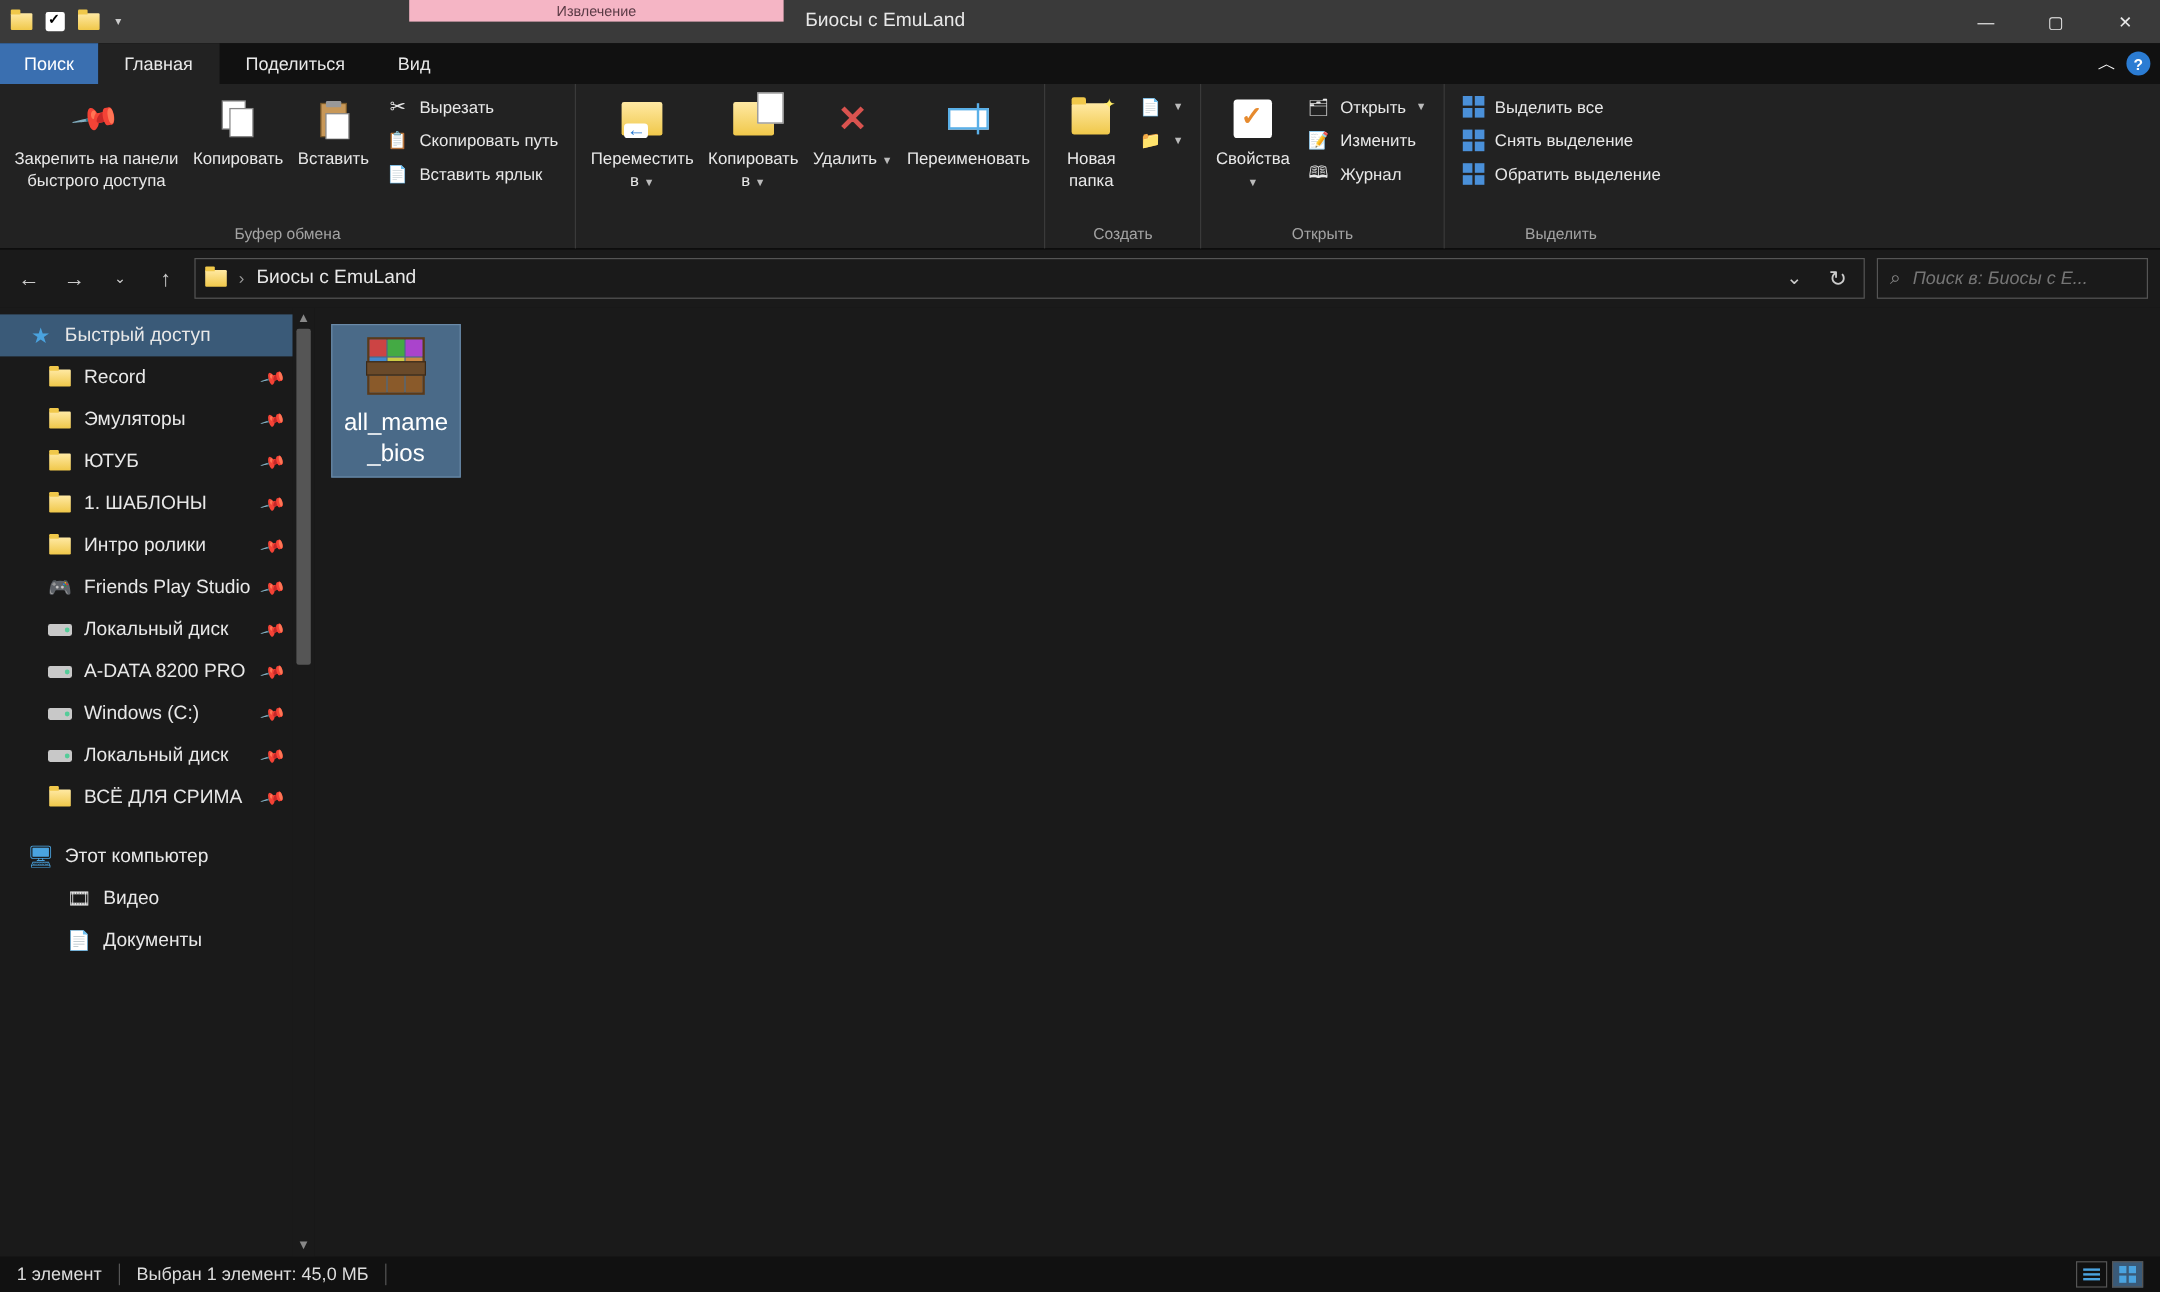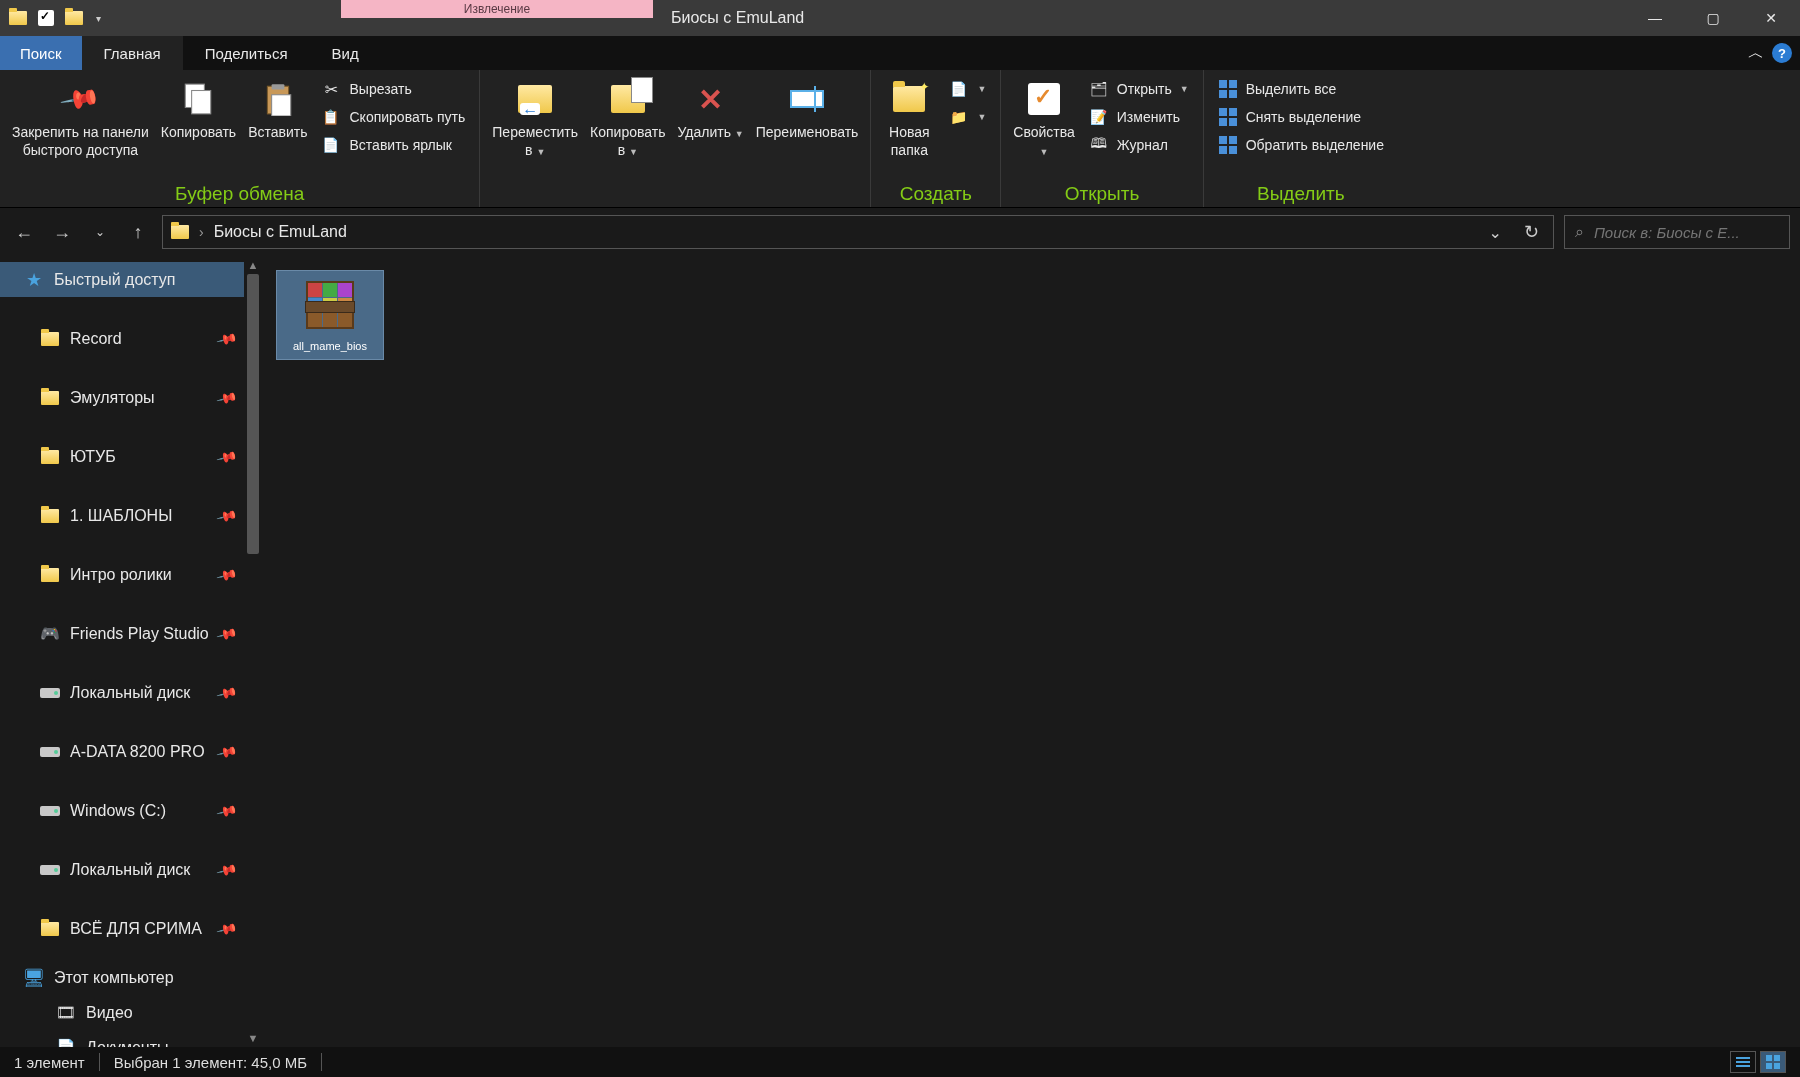--- a/index.html
+++ b/index.html
@@ -27,21 +27,21 @@
 .menu-tab.active { background:#222; }
 .context-menu-tab { background:#f5b5c5; color:#222; }
 .menubar-right { margin-left:auto; display:flex; align-items:center; padding-right:8px; gap:8px; }
 .collapse-caret { color:#fff; font-size:16px; }
 .help-badge { width:20px; height:20px; border-radius:50%; background:#2b7cd3; color:#fff; font-size:13px; font-weight:bold; display:flex; align-items:center; justify-content:center; }
 
 
 .ribbon { height:138px; background:#222; display:flex; border-bottom:1px solid #000; }
 .ribbon-group { border-right:1px solid #3a3a3a; display:flex; flex-direction:column; }
 .ribbon-group-body { flex:1; display:flex; align-items:flex-start; padding:4px 6px 0; }
-.ribbon-group-label { height:26px; color:#84cc16; font-size:19px; text-align:center; display:flex; align-items:center; justify-content:center; }
+.ribbon-group-label { height:26px; color:#a3a3a3; font-size:13px; text-align:center; display:flex; align-items:center; justify-content:center; }
 .rb-bigbtn { display:flex; flex-direction:column; align-items:center; justify-content:flex-start; padding:2px 6px; cursor:pointer; min-width:64px; }
 .rb-bigicon { width:38px; height:38px; margin:4px 0 6px; display:flex; align-items:center; justify-content:center; }
 .rb-biglabel { color:#e8e8e8; font-size:14px; text-align:center; line-height:1.25; white-space:pre-line; }
 .rb-smallbtn { display:flex; align-items:center; gap:8px; padding:3px 6px; cursor:pointer; color:#e8e8e8; font-size:14px; }
 .rb-smicon { width:20px; height:20px; display:flex; align-items:center; justify-content:center; }
 .rb-col { display:flex; flex-direction:column; gap:2px; padding:2px; }
 .dd-caret { font-size:9px; color:#bbb; }
 
 
 .pin-ico { color:#888; font-size:26px; transform:rotate(35deg); }
@@ -77,39 +77,39 @@
 .mainarea { flex:1; display:flex; min-height:0; background:#1a1a1a; }
 .sidebar { width:262px; background:#1a1a1a; position:relative; display:flex; }
 .sidebar-list { flex:1; overflow:hidden; padding-top:6px; }
 .sb-scroll { width:18px; background:#1a1a1a; position:relative; }
 .sb-scroll-up, .sb-scroll-dn { height:18px; color:#888; font-size:11px; display:flex; align-items:center; justify-content:center; position:absolute; left:0; right:0; }
 .sb-scroll-up { top:0; } .sb-scroll-dn { bottom:0; }
 .sb-thumb { position:absolute; left:3px; right:3px; top:18px; height:280px; background:#555; border-radius:2px; }
 .sb-item { display:flex; align-items:center; gap:10px; height:35px; padding:0 10px 0 34px; color:#e8e8e8; font-size:16px; cursor:pointer; position:relative; white-space:nowrap; overflow:hidden; }
 .sb-item.active { background:#3a5a78; }
 .sb-item.lvl0 { padding-left:24px; }
-.sb-item.lvl1 { padding-left:40px;margin-top:24px; }
+.sb-item.lvl1 { padding-left:40px; }
 .sb-item.lvl2 { padding-left:56px; }
 .sb-pin { position:absolute; right:8px; color:#888; font-size:14px; transform:rotate(30deg); }
 .sb-ico { width:20px; height:20px; display:flex; align-items:center; justify-content:center; flex-shrink:0; }
 .star-ico { color:#4aa3df; font-size:18px; }
 .drive-ico { width:20px; height:10px; background:#c8c8c8; border-radius:2px; position:relative; }
 .drive-ico::after { content:""; position:absolute; right:2px; top:3px; width:4px; height:4px; background:#5c9; border-radius:50%; }
 .pc-ico { color:#4aa3df; font-size:18px; }
 .spacer { height:14px; }
 
 .content { flex:1; background:#1a1a1a; padding:14px; position:relative; overflow:auto; }
 .file-item { width:108px; display:flex; flex-direction:column; align-items:center; padding:6px; cursor:pointer; background:#4a6a88; border:1px solid #6a8aa8; }
 .file-icon { width:56px; height:56px; margin-bottom:6px; display:flex; align-items:center; justify-content:center; }
 .rar-ico { width:48px; height:48px; display:grid; grid-template-columns:1fr 1fr 1fr; grid-template-rows:1fr 1fr 1fr; gap:1px; border:2px solid #5a3a1a; position:relative; }
 .rar-ico span:nth-child(1){background:#c44;} .rar-ico span:nth-child(2){background:#4a4;} .rar-ico span:nth-child(3){background:#a4c;}
 .rar-ico span:nth-child(4){background:#48c;} .rar-ico span:nth-child(5){background:#cc4;} .rar-ico span:nth-child(6){background:#c84;}
 .rar-ico span:nth-child(7){background:#8a5a2a;} .rar-ico span:nth-child(8){background:#8a5a2a;} .rar-ico span:nth-child(9){background:#8a5a2a;}
 .rar-ico::after { content:""; position:absolute; top:18px; left:-3px; right:-3px; height:10px; background:#6a4a2a; border:1px solid #3a2a1a; }
-.file-label { color:#fff; font-size:11px; text-align:center; line-height:1.3; word-break:break-word; }
+.file-label { color:#fff; font-size:20px; text-align:center; line-height:1.3; word-break:break-word; }
 
 
 .statusbar { height:30px; background:#111; display:flex; align-items:center; padding:0 14px; color:#ddd; font-size:15px; gap:14px; }
 .status-sep { width:1px; height:18px; background:#555; }
 .status-right { margin-left:auto; display:flex; gap:4px; }
 .view-toggle { width:26px; height:22px; border:1px solid #555; display:flex; align-items:center; justify-content:center; cursor:pointer; }
 .view-toggle.active { background:#3a5a78; }
 .vt-list { display:flex; flex-direction:column; gap:2px; }
 .vt-list span { width:14px; height:2px; background:#4aa3df; }
 .vt-grid { display:grid; grid-template-columns:6px 6px; gap:2px; }

